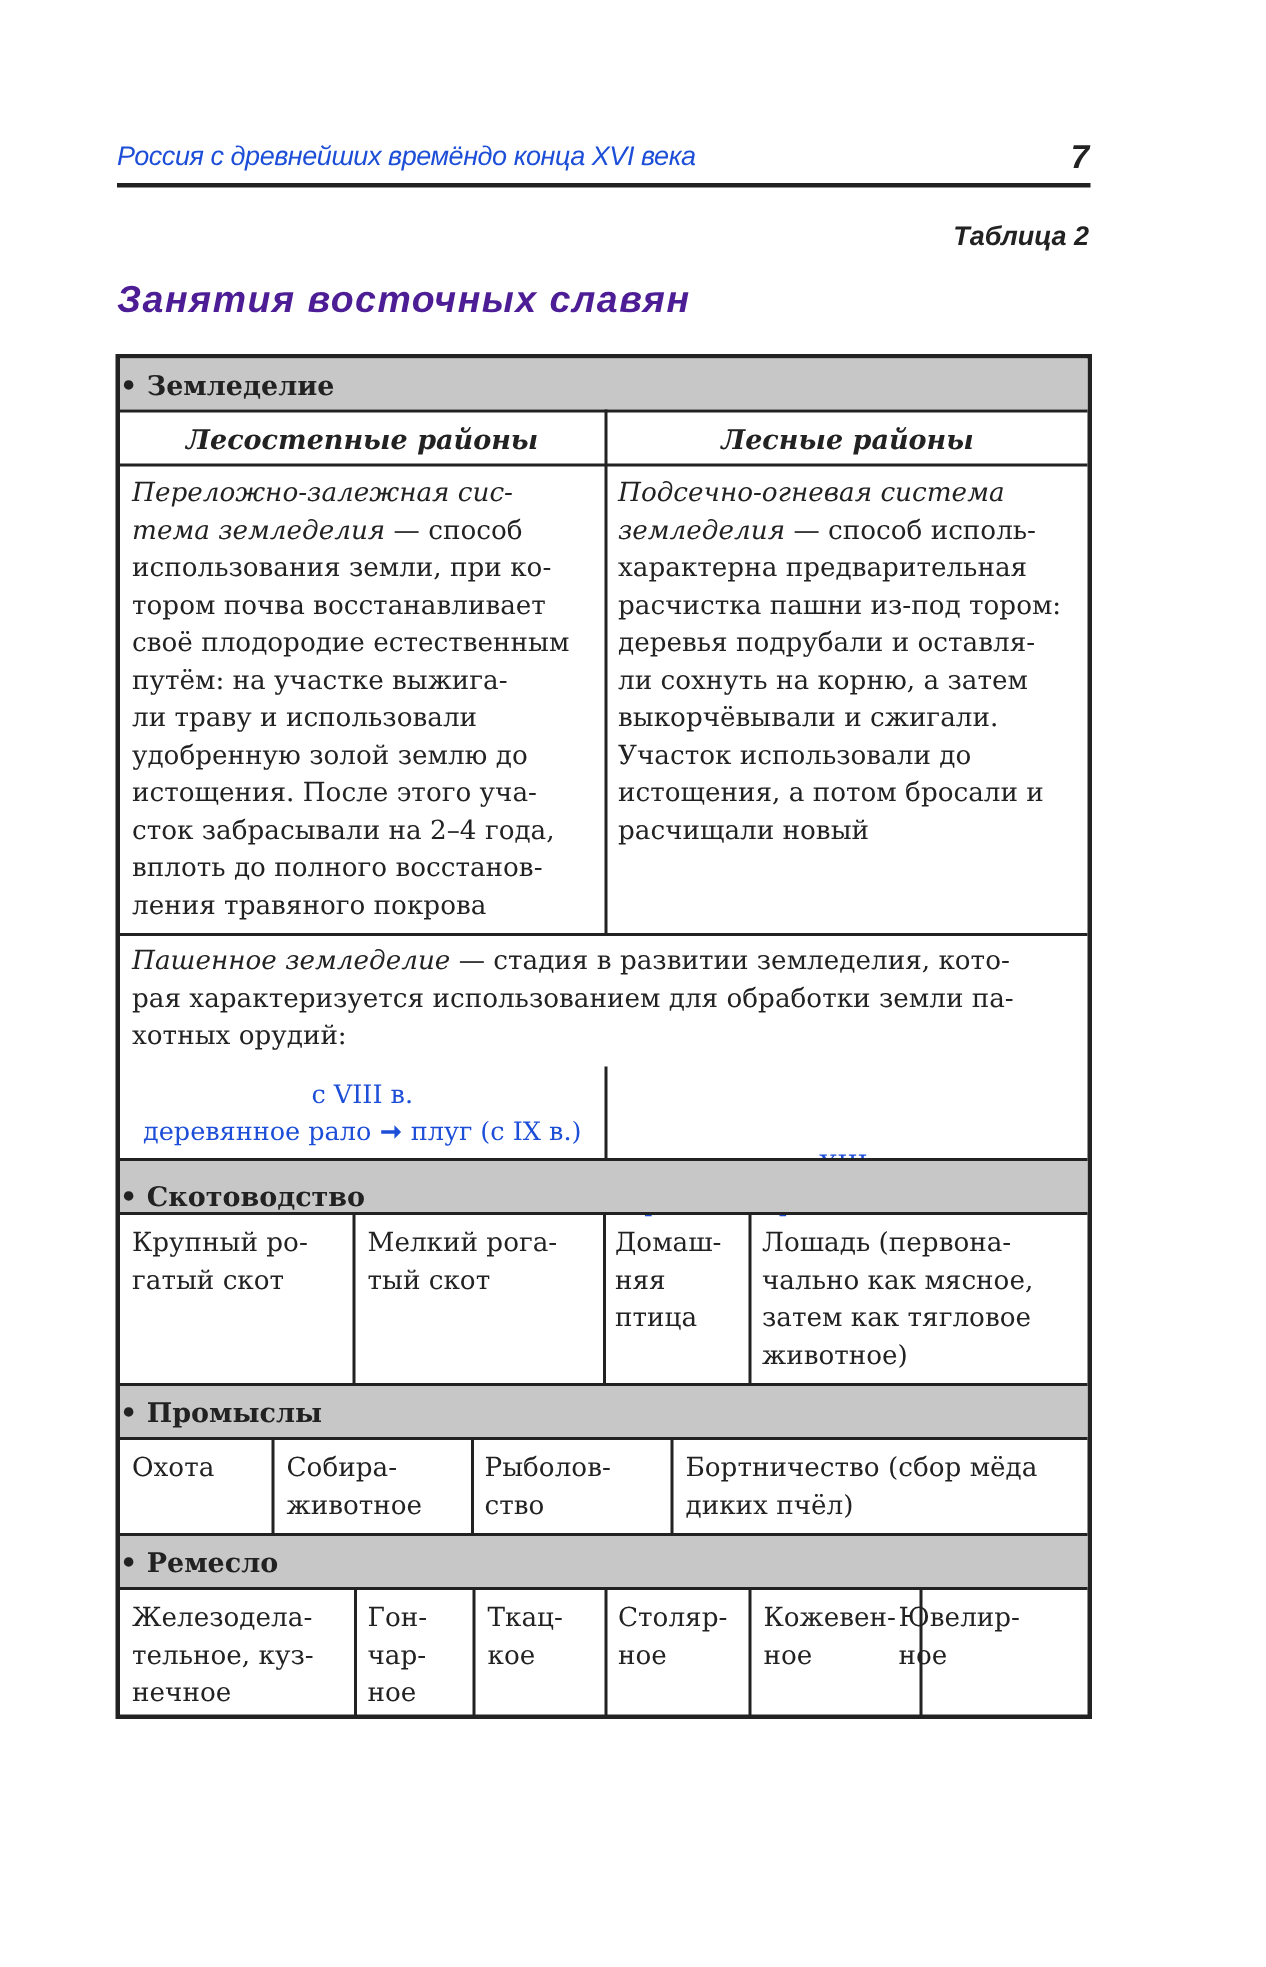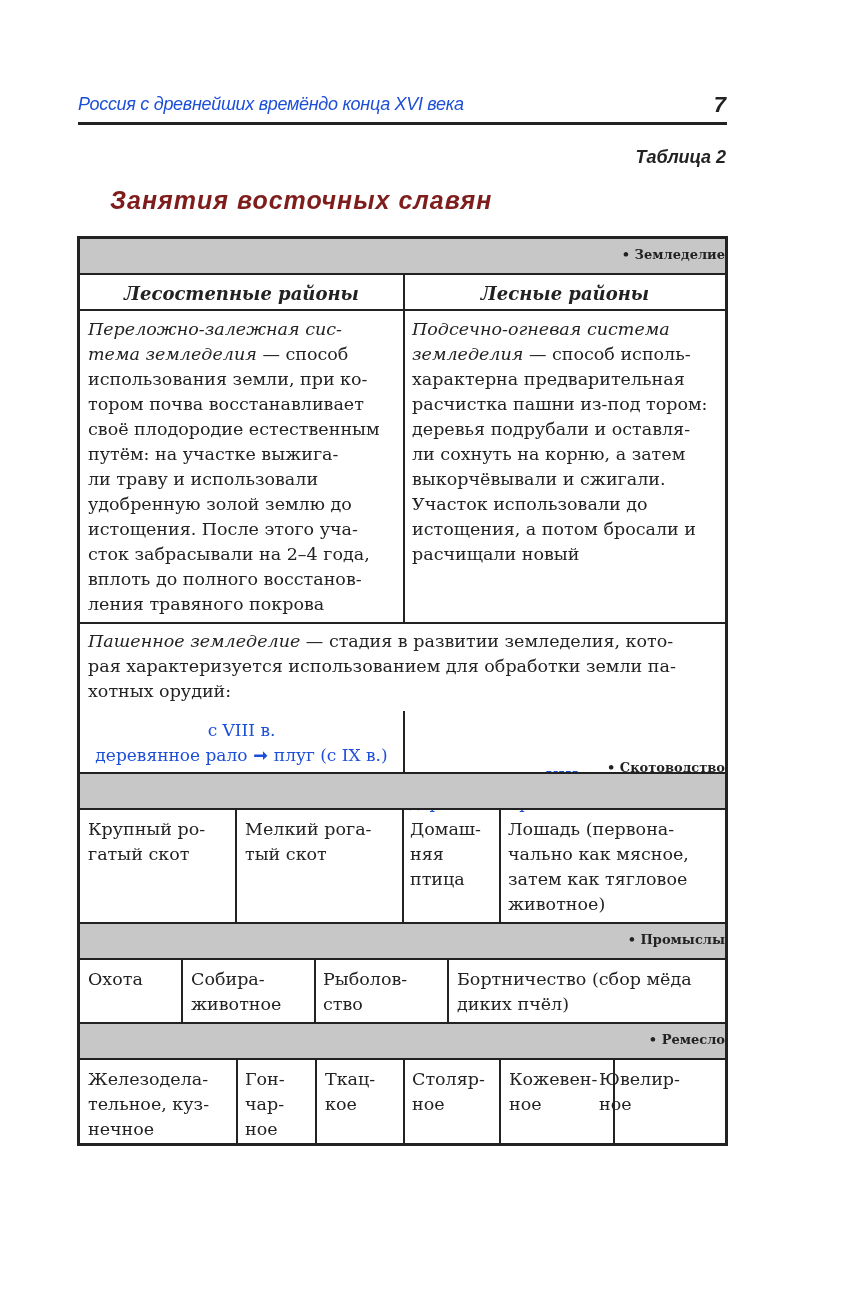--- a/index.html
+++ b/index.html
@@ -6,27 +6,27 @@
     body { width: 844px; height: 1311px; position: relative; overflow: hidden; color: #1e1e1e; }
     .serif { font-family: "DejaVu Serif", "Liberation Serif", serif; }
     .sans { font-family: "Liberation Sans", "DejaVu Sans", sans-serif; }
 
     .running-head { position: absolute; left: 78px; top: 92px; width: 648px; height: 30px; }
     .running-title { position: absolute; left: 0; top: 2px; font-size: 18px; font-style: italic; letter-spacing: -0.3px; color: #1d4ed8; }
     .page-number { position: absolute; right: 0; top: 0; font-size: 22px; font-weight: bold; font-style: italic; color: #222; }
     .head-rule { position: absolute; left: 78px; top: 122px; width: 649px; height: 3px; background: #222; }
 
     .table-label { position: absolute; right: 118px; top: 147px; font-size: 18px; font-weight: bold; font-style: italic; color: #222; }
-    .page-title { position: absolute; left: 78px; top: 186px; font-size: 25px; font-weight: bold; font-style: italic; letter-spacing: 1px; color: #7f1d1d; margin-left: 32px; }
+    .page-title { position: absolute; left: 78px; top: 186px; font-size: 25px; font-weight: bold; font-style: italic; letter-spacing: 1px; color: #4c1d95; }
 
     .t { position: absolute; left: 77px; top: 236px; width: 651px; height: 910px; box-sizing: border-box; border: 3px solid #222; }
     .hl { position: absolute; height: 2px; background: #222; }
     .vl { position: absolute; width: 2px; background: #222; }
     .band { position: absolute; left: 0; width: 645px; background: #c7c7c7; }
-    .band-text { position: absolute; left: 0; width: 645px; text-align: right; font-size: 13px; font-weight: bold; color: #222; }
+    .band-text { position: absolute; left: 0; width: 645px; text-align: left; font-size: 18px; font-weight: bold; color: #222; }
     .subhead { position: absolute; text-align: center; font-size: 18px; font-style: italic; font-weight: bold; color: #222; }
     .cell { position: absolute; font-size: 17.5px; line-height: 25px; color: #222; }
     .cell .em { font-style: italic; }
     .era { position: absolute; text-align: center; font-size: 17px; line-height: 25px; color: #1d4ed8; }
     .arrow { display: inline-block; margin: 0 6px; font-weight: bold; }
   </style>
 </head>
 <body class="serif">
 
 <div class="running-head">
@@ -89,21 +89,21 @@
     <div>с VIII в.</div>
     <div><span>деревянное рало</span><span class="arrow">➞</span><span>плуг (с IX в.)</span></div>
   </div>
   <div class="era" style="left:325px; top:479px; width:320px;margin-top:47px;">
     <div>с XIII в.</div>
     <div style="text-align:left; padding-left:4px;"><span>деревянное рало</span><span class="arrow">➞</span><span>соха</span></div>
   </div>
   <div class="hl" style="left:0; top:533px; width:645px;"></div>
 
   <div class="band" style="top:535px; height:34px;"></div>
-  <div class="band-text" style="top:521px;">• Скотоводство</div>
+  <div class="band-text" style="top:549px;">• Скотоводство</div>
   <div class="hl" style="left:0; top:569px; width:645px;"></div>
   <div class="vl" style="left:155px; top:571px; height:112px;"></div>
   <div class="vl" style="left:322px; top:571px; height:112px;"></div>
   <div class="vl" style="left:419px; top:571px; height:112px;"></div>
 
   <div class="cell" style="left:8px; top:578px; width:145px;">
     <div>Крупный ро-</div>
     <div>гатый скот</div>
   </div>
   <div class="cell" style="left:165px; top:578px; width:155px;">

